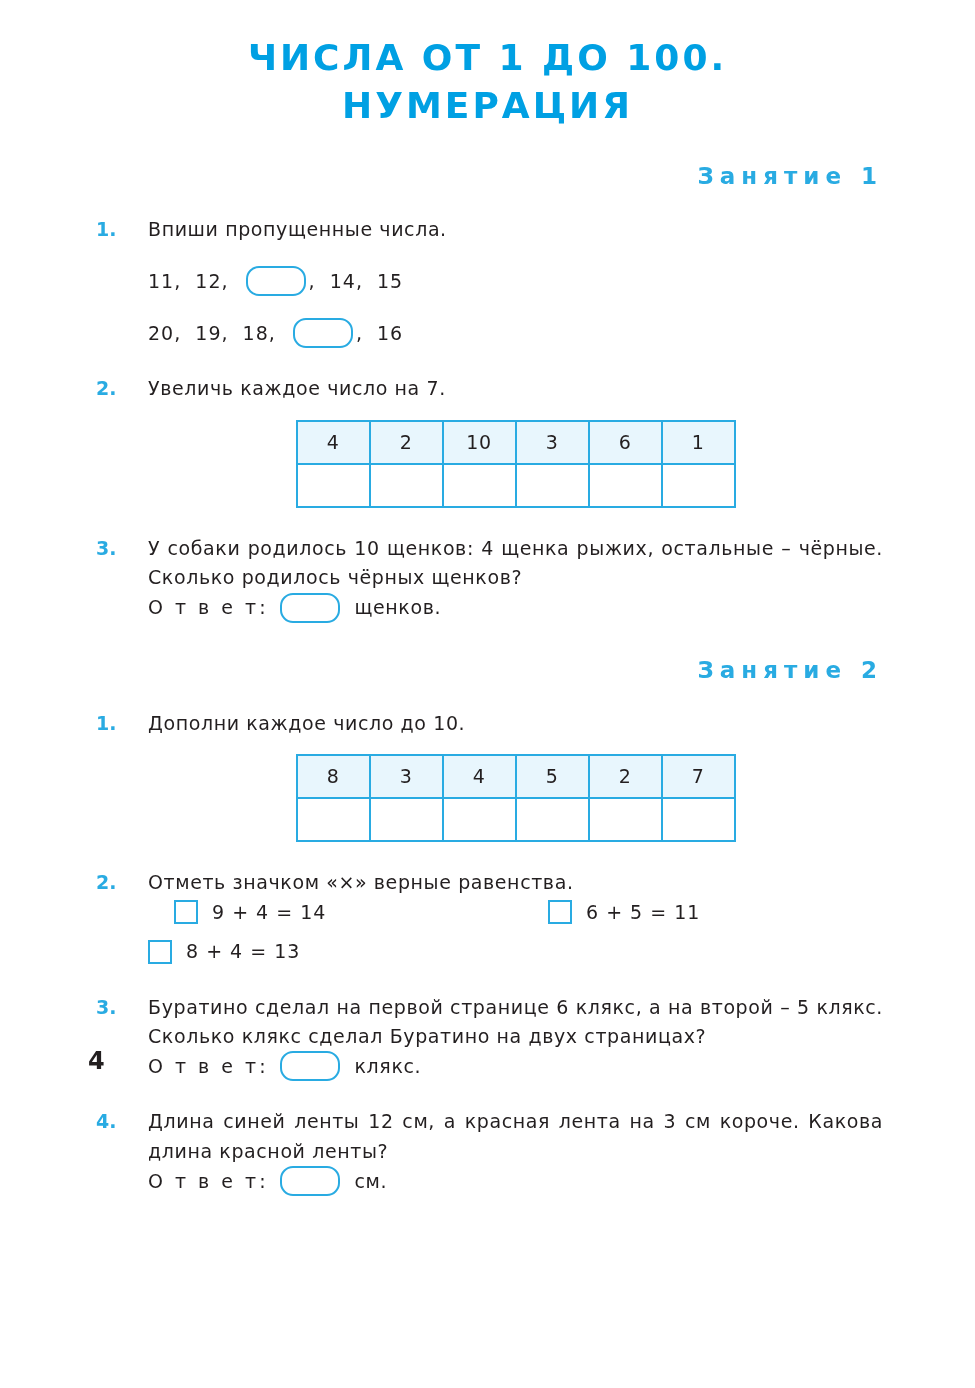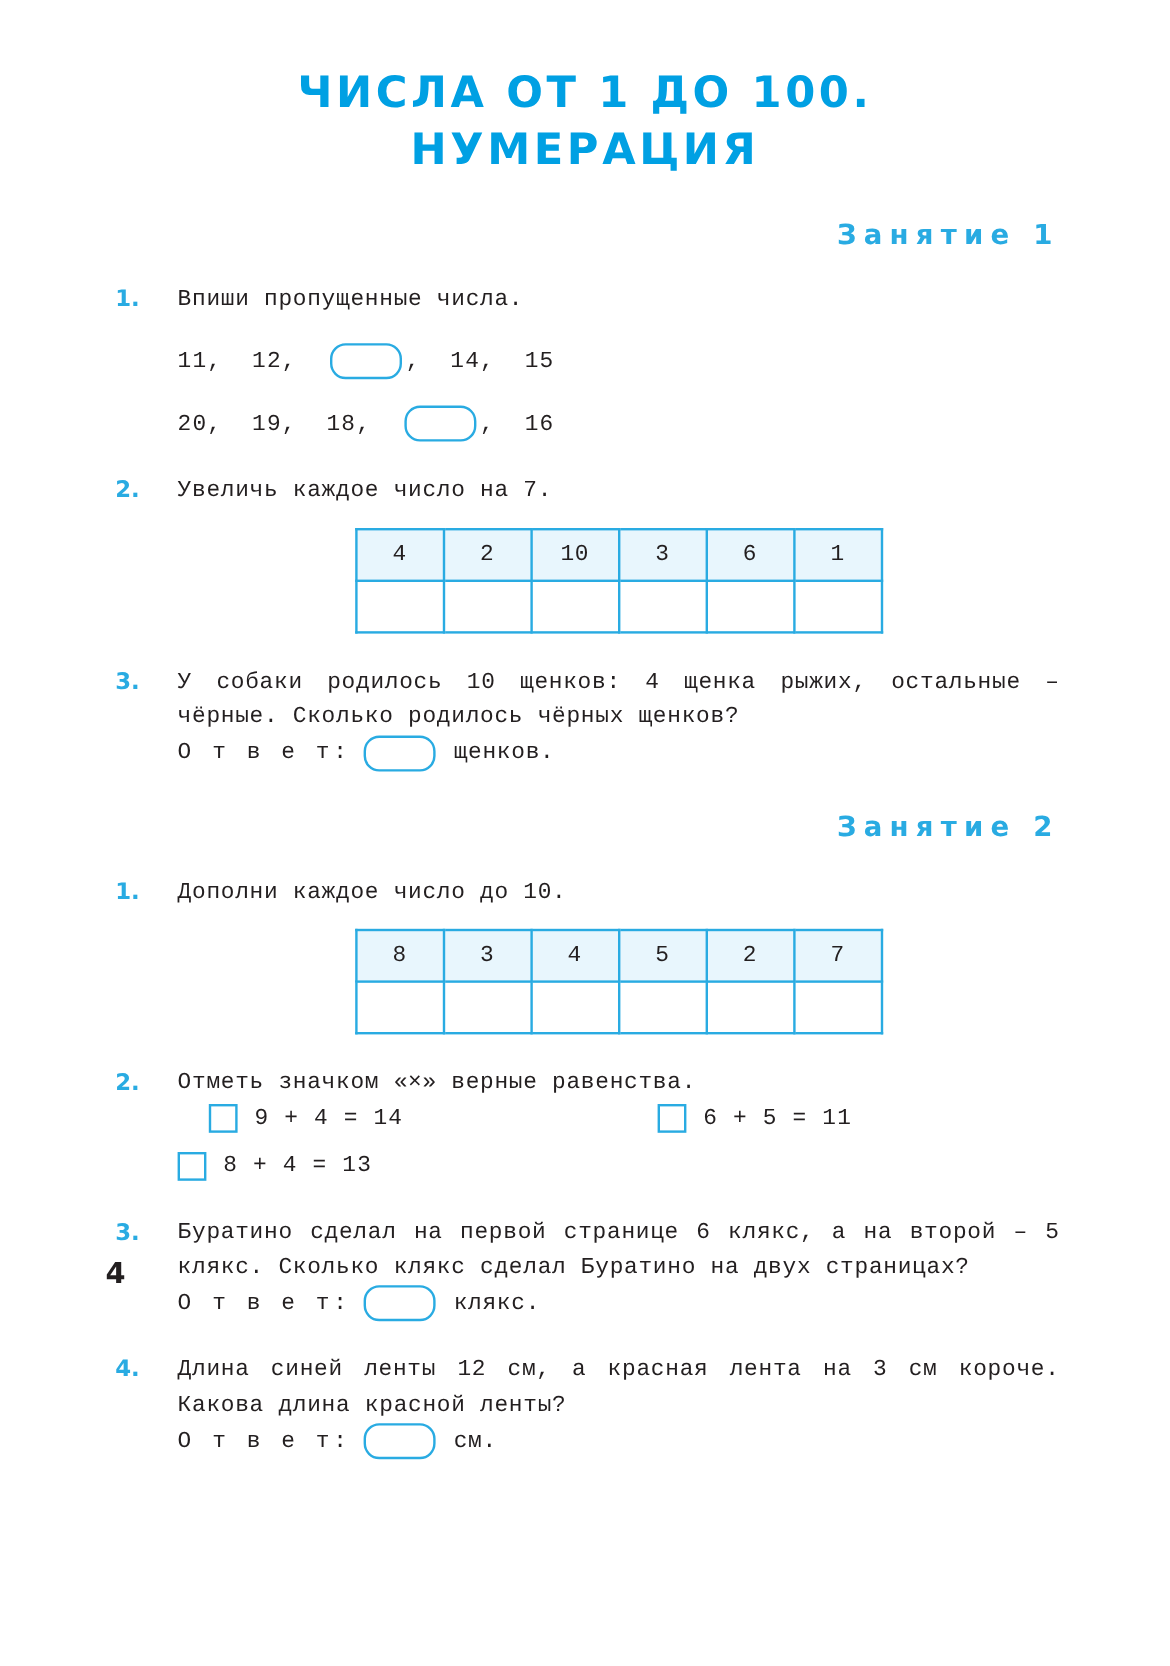--- a/index.html
+++ b/index.html
@@ -13,21 +13,21 @@
     font-family: "DejaVu Sans", sans-serif;
     color: #231f20;
     position: relative;
     overflow: hidden;
   }
   .page {
     position: relative;
     width: 975px;
     height: 1119px;
     box-sizing: border-box;
-    padding: 44px 92px 0 92px;
+    padding: 24px 92px 0 92px;
   }
 
   
   .doc-title {
     text-align: center;
     color: #00a0e3;
     font-weight: bold;
     font-size: 36px;
     letter-spacing: 3px;
     line-height: 1.32;
@@ -59,21 +59,20 @@
     text-align: left;
     padding-left: 4px;
     box-sizing: border-box;
     line-height: 1.55;
   }
   .task-body {
     flex: 1 1 auto;
     font-size: 19px;
     line-height: 1.55;
     letter-spacing: 0.6px;
-    font-family: Liberation Mono, monospace;
   }
   .task-body p {
     margin: 0;
     text-align: justify;
   }
   .task-body p.no-justify { text-align: left; }
 
   
   .blank {
     display: inline-block;

